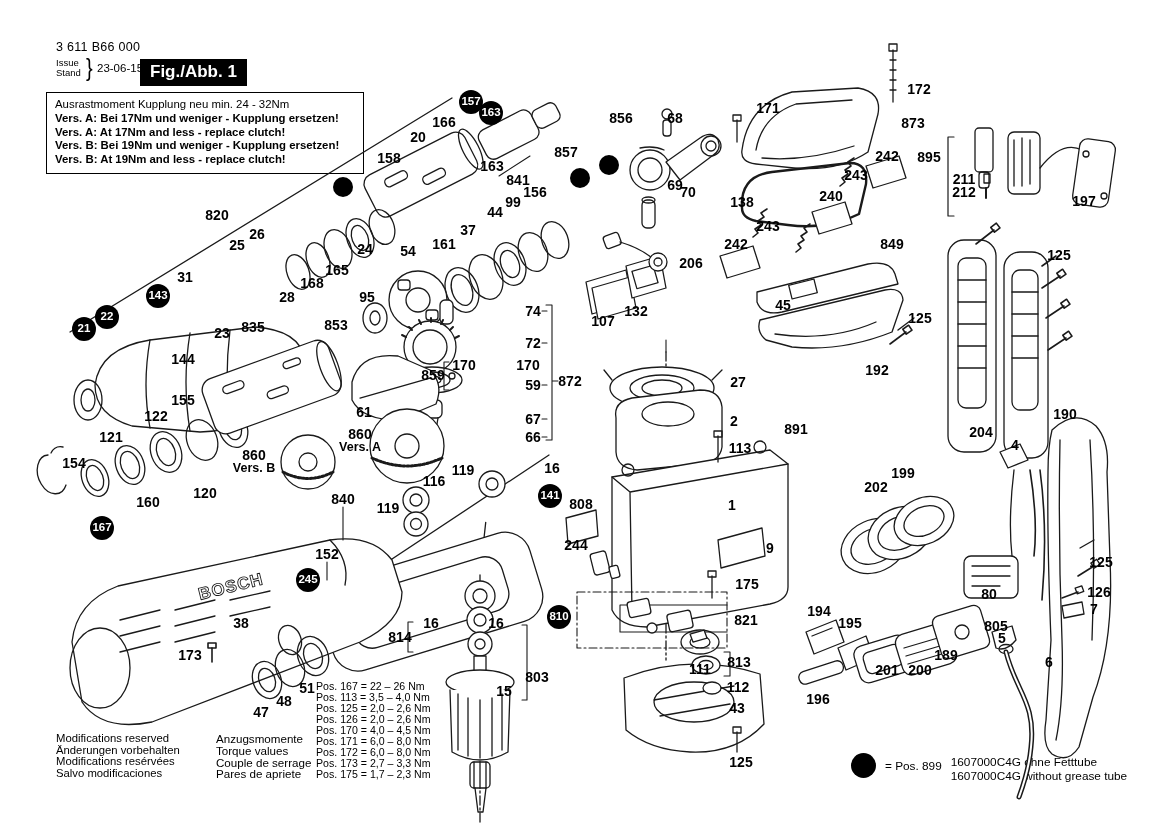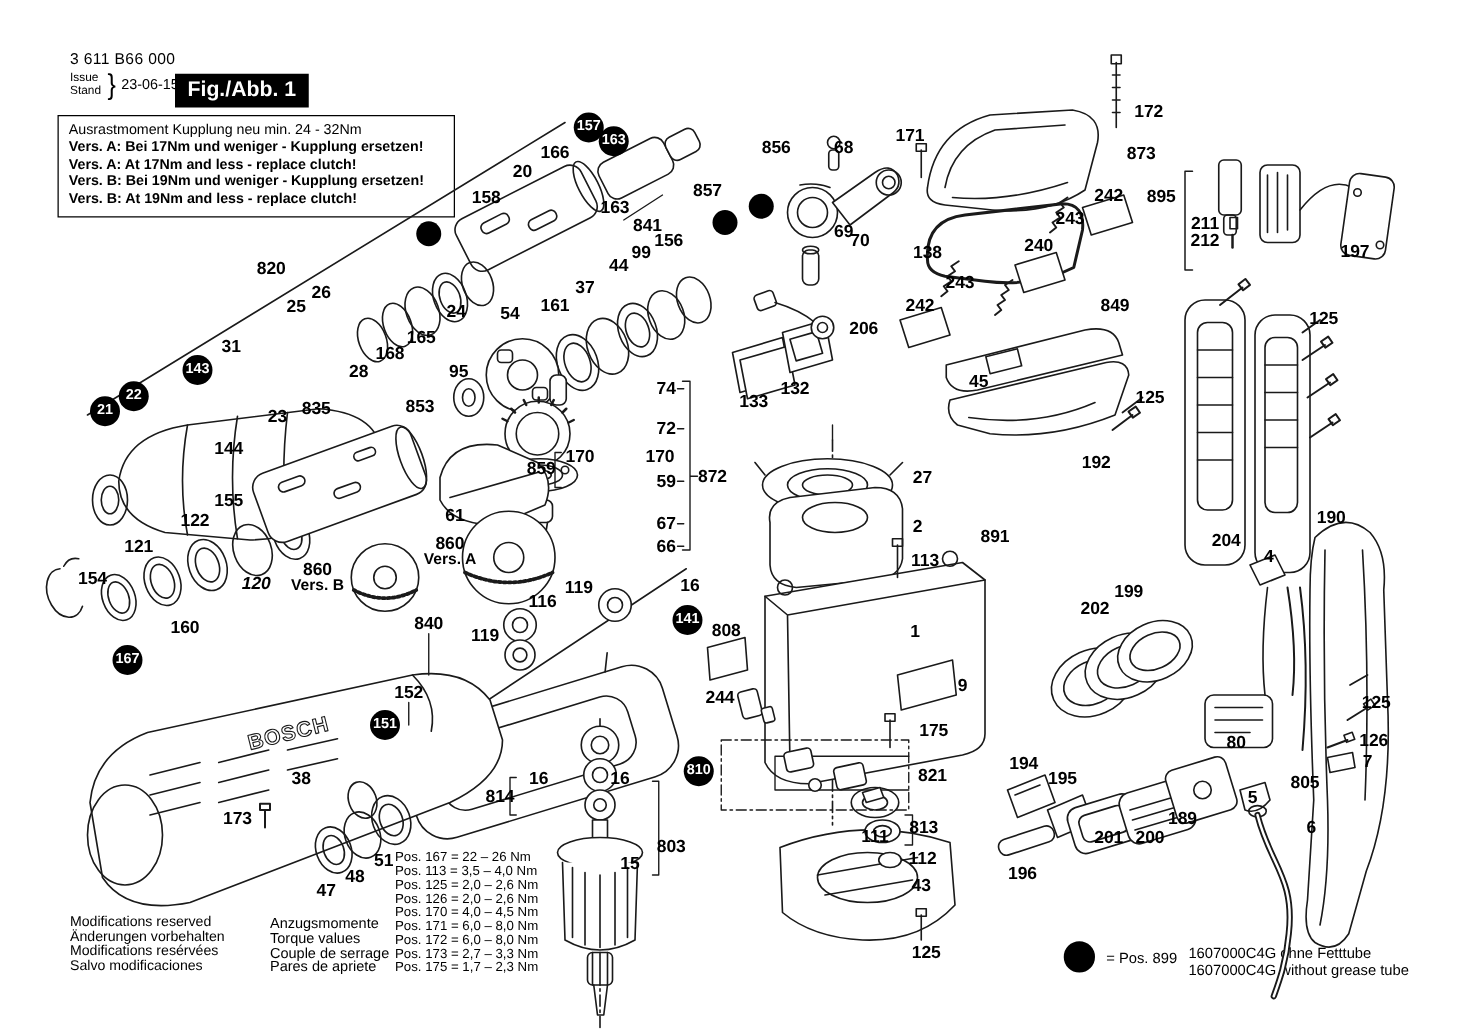--- a/index.html
+++ b/index.html
@@ -442,53 +442,53 @@
     <div class="callout" style="left: 254px; top: 462px;">860<span class="sub">Vers. B</span></div>
     <div class="callout" style="left: 434px; top: 481px;">116</div>
     <div class="callout" style="left: 463px; top: 470px;">119</div>
     <div class="callout" style="left: 388px; top: 508px;">119</div>
     <div class="callout" style="left: 552px; top: 468px;">16</div>
     <div class="callout" style="left: 183px; top: 359px;">144</div>
     <div class="callout" style="left: 183px; top: 400px;">155</div>
     <div class="callout" style="left: 156px; top: 416px;">122</div>
     <div class="callout" style="left: 111px; top: 437px;">121</div>
     <div class="callout" style="left: 74px; top: 463px;">154</div>
-    <div class="callout" style="left: 205px; top: 467px; font-style: italic;">120</div>
+    <div class="callout" style="left: 205px; top: 493px;">120</div>
     <div class="callout" style="left: 148px; top: 502px;">160</div>
     <div class="callout" style="left: 343px; top: 499px;">840</div>
     <div class="callout" style="left: 327px; top: 554px;">152</div>
     <div class="callout" style="left: 241px; top: 623px;">38</div>
     <div class="callout" style="left: 190px; top: 655px;">173</div>
     <div class="callout" style="left: 261px; top: 712px;">47</div>
     <div class="callout" style="left: 284px; top: 701px;">48</div>
     <div class="callout" style="left: 307px; top: 688px;">51</div>
     <div class="callout" style="left: 400px; top: 637px;">814</div>
     <div class="callout" style="left: 431px; top: 623px;">16</div>
     <div class="callout" style="left: 496px; top: 623px;">16</div>
     <div class="callout" style="left: 504px; top: 691px;">15</div>
     <div class="callout" style="left: 537px; top: 677px;">803</div>
-    <div class="callout" style="left: 603px; top: 321px;">133</div>
+    <div class="callout" style="left: 603px; top: 321px;">107</div>
     <div class="callout" style="left: 636px; top: 311px;">132</div>
     <div class="callout" style="left: 691px; top: 263px;">206</div>
     <div class="callout" style="left: 738px; top: 382px;">27</div>
     <div class="callout" style="left: 734px; top: 421px;">2</div>
     <div class="callout" style="left: 740px; top: 448px;">113</div>
     <div class="callout" style="left: 732px; top: 505px;">1</div>
     <div class="callout" style="left: 770px; top: 548px;">9</div>
     <div class="callout" style="left: 581px; top: 504px;">808</div>
-    <div class="callout" style="left: 576px; top: 558px;">244</div>
+    <div class="callout" style="left: 576px; top: 545px;">244</div>
     <div class="callout" style="left: 747px; top: 584px;">175</div>
     <div class="callout" style="left: 746px; top: 620px;">821</div>
     <div class="callout" style="left: 739px; top: 662px;">813</div>
     <div class="callout" style="left: 700px; top: 669px;">111</div>
     <div class="callout" style="left: 738px; top: 687px;">112</div>
     <div class="callout" style="left: 737px; top: 708px;">43</div>
     <div class="callout" style="left: 741px; top: 762px;">125</div>
     <div class="callout" style="left: 675px; top: 118px;">68</div>
-    <div class="callout" style="left: 728px; top: 108px;">171</div>
+    <div class="callout" style="left: 768px; top: 108px;">171</div>
     <div class="callout" style="left: 919px; top: 89px;">172</div>
     <div class="callout" style="left: 913px; top: 123px;">873</div>
     <div class="callout" style="left: 688px; top: 167px; margin-top: 25px;">70</div>
     <div class="callout" style="left: 675px; top: 185px;">69</div>
     <div class="callout" style="left: 742px; top: 202px;">138</div>
     <div class="callout" style="left: 831px; top: 196px;">240</div>
     <div class="callout" style="left: 856px; top: 175px;">243</div>
     <div class="callout" style="left: 887px; top: 156px;">242</div>
     <div class="callout" style="left: 736px; top: 244px;">242</div>
     <div class="callout" style="left: 768px; top: 226px;">243</div>
@@ -507,33 +507,33 @@
     <div class="callout" style="left: 1015px; top: 445px;">4</div>
     <div class="callout" style="left: 903px; top: 473px;">199</div>
     <div class="callout" style="left: 876px; top: 487px;">202</div>
     <div class="callout" style="left: 819px; top: 611px;">194</div>
     <div class="callout" style="left: 850px; top: 623px;">195</div>
     <div class="callout" style="left: 818px; top: 699px;">196</div>
     <div class="callout" style="left: 887px; top: 670px;">201</div>
     <div class="callout" style="left: 920px; top: 670px;">200</div>
     <div class="callout" style="left: 946px; top: 655px;">189</div>
     <div class="callout" style="left: 989px; top: 594px;">80</div>
-    <div class="callout" style="left: 996px; top: 626px; margin-left: 48px;">805</div>
+    <div class="callout" style="left: 996px; top: 626px;">805</div>
     <div class="callout" style="left: 1002px; top: 638px;">5</div>
     <div class="callout" style="left: 1049px; top: 662px;">6</div>
     <div class="callout" style="left: 1101px; top: 562px;">125</div>
     <div class="callout" style="left: 1099px; top: 592px;">126</div>
     <div class="callout" style="left: 1094px; top: 609px;">7</div>
     <div class="callout circled" style="left: 84px; top: 329px;">21</div>
     <div class="callout circled" style="left: 107px; top: 317px;">22</div>
     <div class="callout circled" style="left: 158px; top: 296px;">143</div>
     <div class="callout circled" style="left: 471px; top: 102px;">157</div>
     <div class="callout circled" style="left: 491px; top: 113px;">163</div>
     <div class="callout circled" style="left: 102px; top: 528px;">167</div>
-    <div class="callout circled" style="left: 308px; top: 580px;">151</div>
+    <div class="callout circled" style="left: 308px; top: 580px;">245</div>
     <div class="callout circled" style="left: 538px; top: 496px; margin-left: 12px;">141</div>
     <div class="callout circled" style="left: 559px; top: 617px;">810</div>
     <div class="dot899" style="left: 343px; top: 187px; width: 20px; height: 20px;"></div>
     <div class="dot899" style="left: 580px; top: 178px; width: 20px; height: 20px;"></div>
     <div class="dot899" style="left: 609px; top: 165px; width: 20px; height: 20px;"></div>
   </div>
 
 <div id="mods-block" class="abs">
     <div>Modifications reserved</div>
     <div>Änderungen vorbehalten</div>

